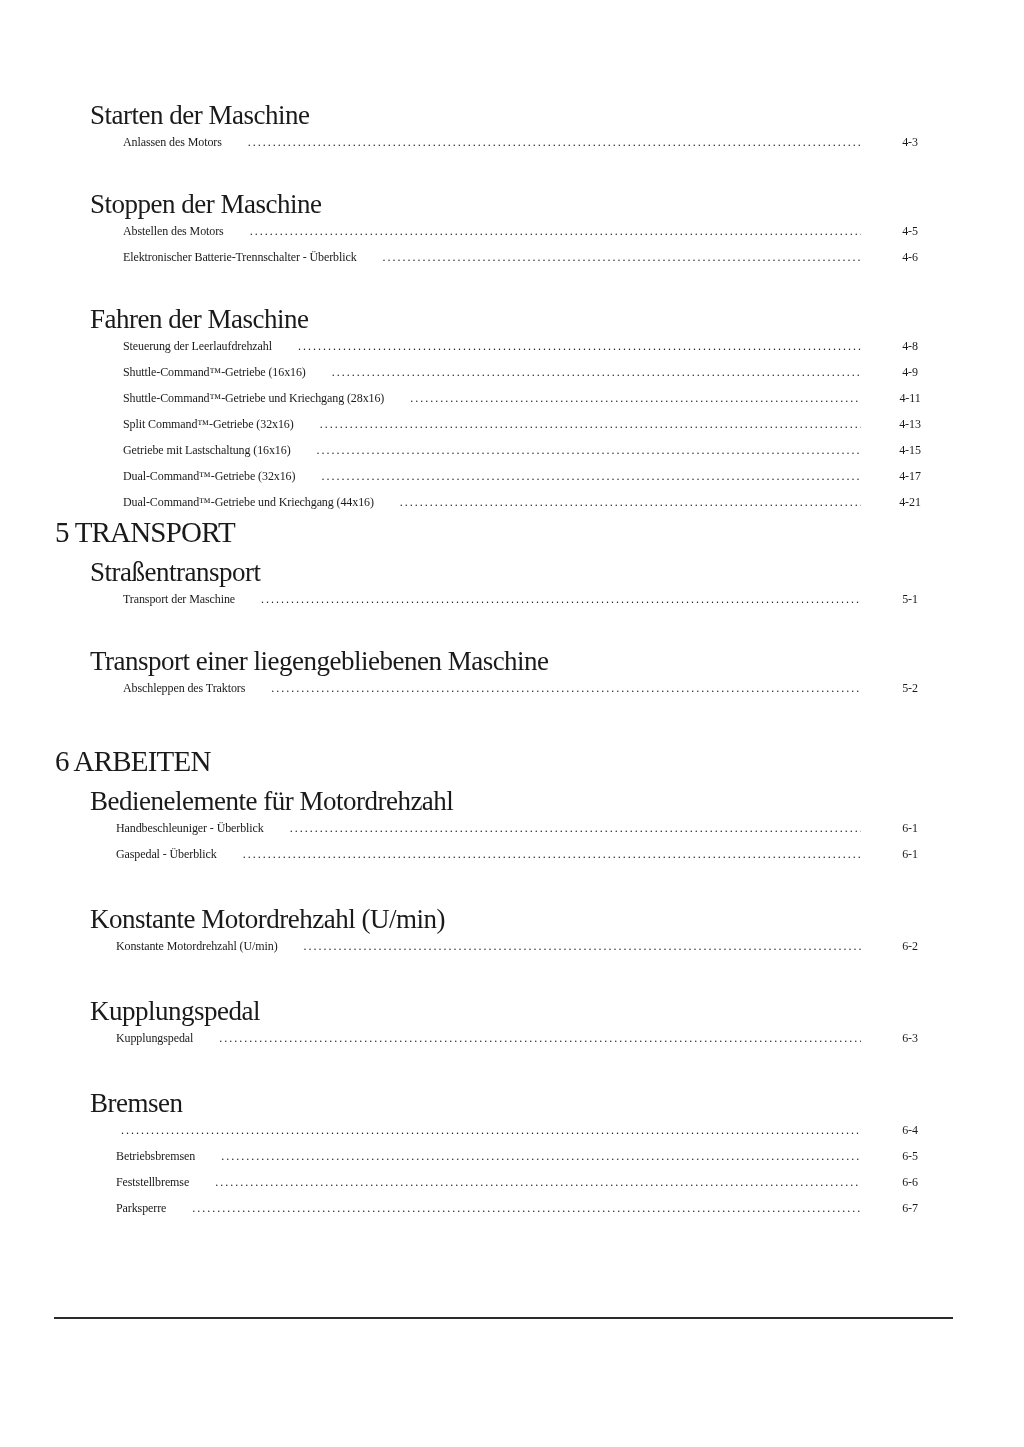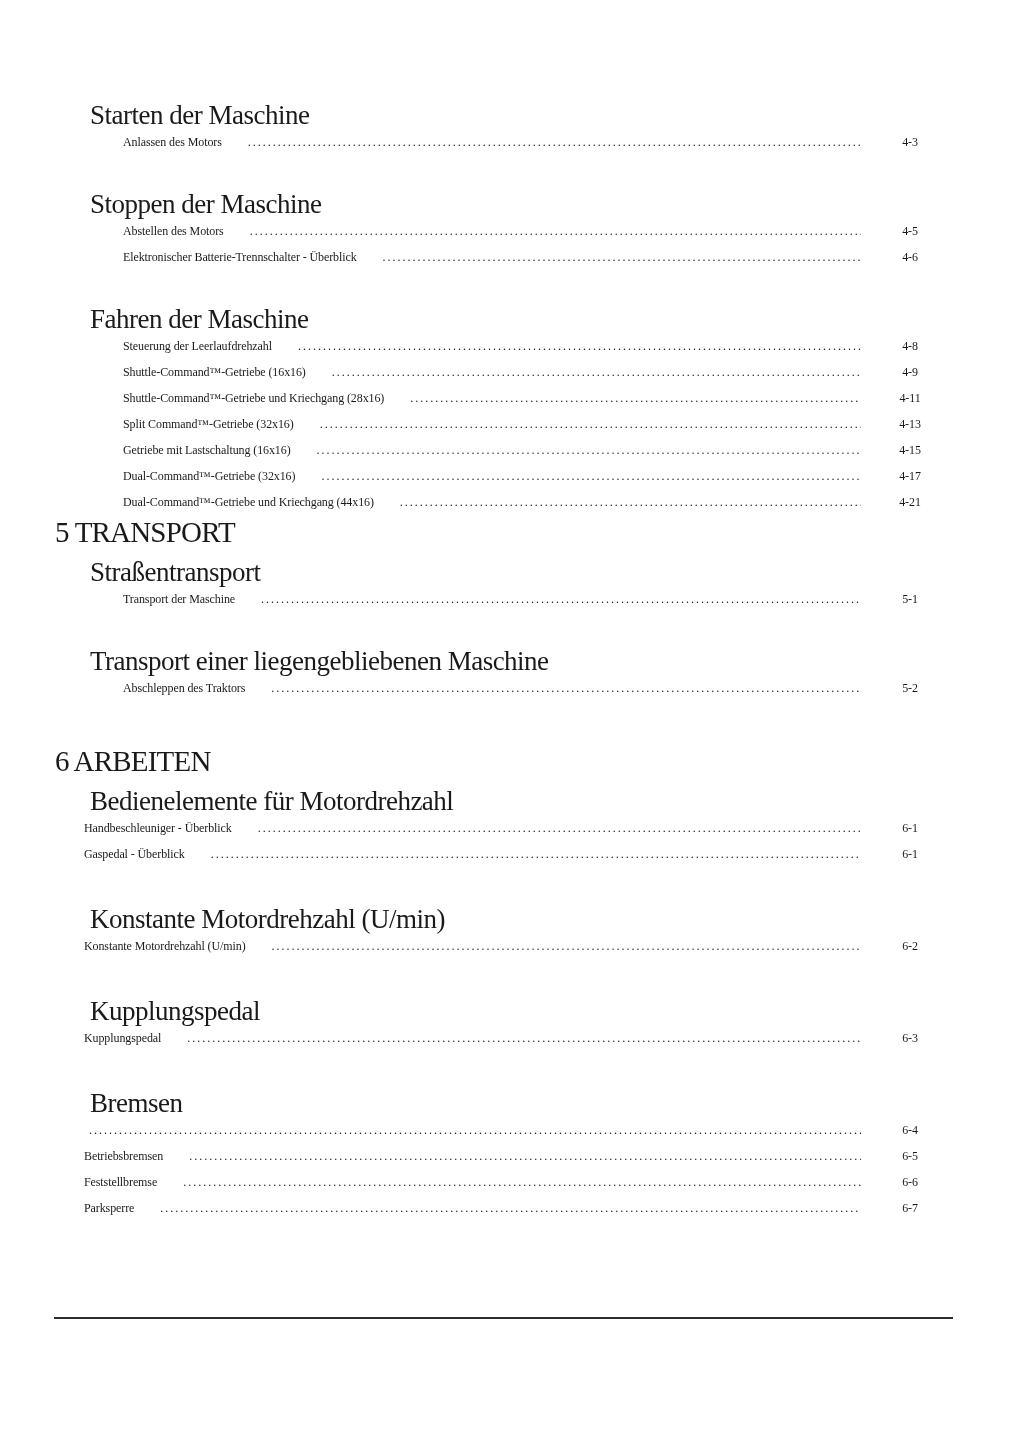--- a/index.html
+++ b/index.html
@@ -29,21 +29,21 @@
     letter-spacing: -0.5px;
     margin: 0 0 0 90px;
   }
   .section + .section { margin-top: 35px; }
 
   #toc > .group:nth-child(2) { }
   #toc > .group:nth-child(3) { margin-top: 43px; }
   #toc > .group:nth-child(3) .section + .section { margin-top: 38px; }
 
   .entries { margin: 0 94px 0 123px; }
-  #toc > .group:nth-child(3) .entries { margin-left: 84px; }
+  #toc > .group:nth-child(3) .entries { margin-left: 116px; }
 
   .entry-row {
     display: flex;
     align-items: baseline;
     font-size: 12px;
     line-height: 26px;
     letter-spacing: -0.1px;
     gap: 21px;
   }
   .entry-label { white-space: nowrap; }

